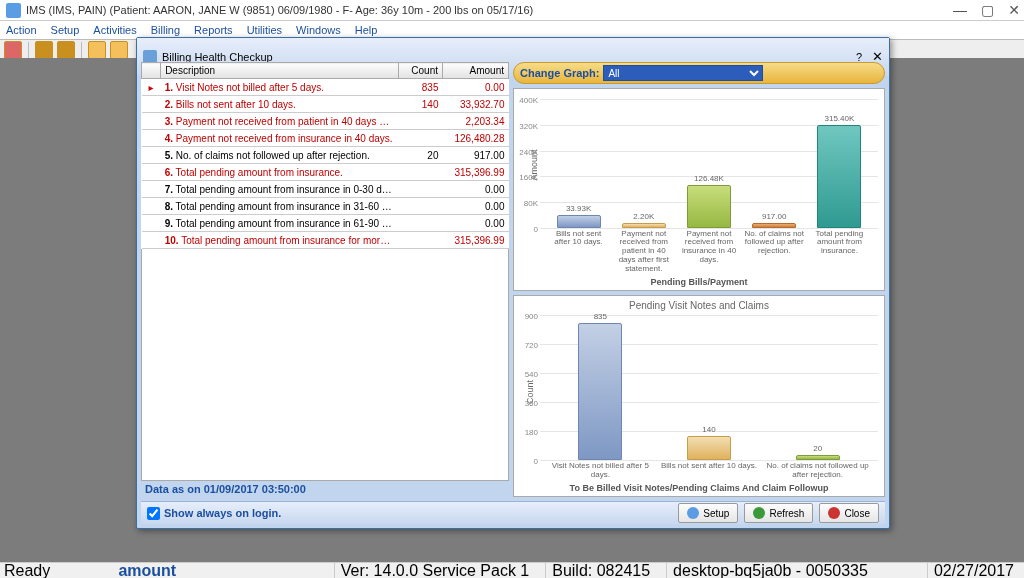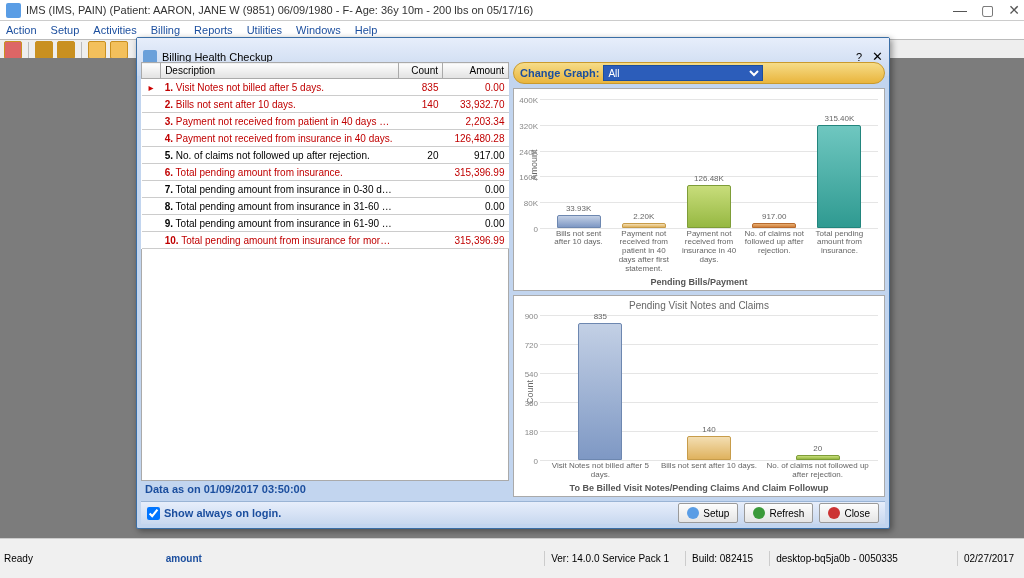--- a/index.html
+++ b/index.html
@@ -6,21 +6,21 @@
 .titlebar{height:20px;background:#fff;border-bottom:1px solid #ccc;display:flex;align-items:center;padding:0 6px;position:relative}
 .titlebar .ico{width:15px;height:15px;margin-right:5px;background:#5a9de5;border-radius:2px}
 .titlebar .txt{color:#333;font-size:11px;line-height:20px}
 .titlebar .winbtns{position:absolute;right:4px;top:0;display:flex;gap:14px;color:#555;font-size:14px;line-height:20px}
 .menubar{height:18px;background:#ffffff;border-bottom:1px solid #bbb;display:flex;align-items:center;padding:0 6px;gap:14px}
 .menubar span{color:#1b4e9e;cursor:pointer;line-height:18px}
 .toolbar{height:20px;background:#eee;border-bottom:1px solid #aaa;display:flex;align-items:center;gap:4px;padding:0 4px}
 .toolbar .tb{width:16px;height:16px;background:#f3c05c;border:1px solid #c99020;border-radius:2px}
 .toolbar .sep{width:1px;height:16px;background:#bbb;margin:0 2px}
 .workspace{position:absolute;left:0;right:0;top:58px;bottom:16px;background:#7c7c7c}
-.statusbar{position:absolute;left:0;right:0;bottom:0;height:15px;background:#f0f0f0;border-top:1px solid #ccc;display:flex;align-items:center;font-size:10px;padding:12px 4px;gap:10px;line-height:15px}
+.statusbar{position:absolute;left:0;right:0;bottom:0;height:15px;background:#f0f0f0;border-top:1px solid #ccc;display:flex;align-items:center;font-size:16px;padding:0 4px;gap:10px;line-height:15px}
 .statusbar .cell{border-left:1px solid #ccc;padding:0 6px}
 .dlg{position:absolute;left:136px;top:37px;width:752px;height:490px;background:#c2d5ef;border:1px solid #3a6ea5;border-radius:2px;box-shadow:2px 2px 6px rgba(0,0,0,.4)}
 .dlg-title{height:22px;background:linear-gradient(#e7eefb,#c8d8ef);display:flex;align-items:center;padding:8px 6px}
 .dlg-title .ico{width:14px;height:14px;margin-right:5px;background:#6aa0da;border-radius:2px}
 .dlg-title .txt{flex:1}
 .dlg-title .q{margin-right:10px}
 .dlg-title .x{font-size:13px;cursor:pointer;line-height:22px}
 .dlg-body{position:absolute;left:4px;right:4px;top:24px;bottom:4px;display:flex;flex-direction:column;gap:4px}
 .maingrid{display:flex;gap:4px;flex:1;min-height:0}
 .leftpane{width:368px;display:flex;flex-direction:column}

